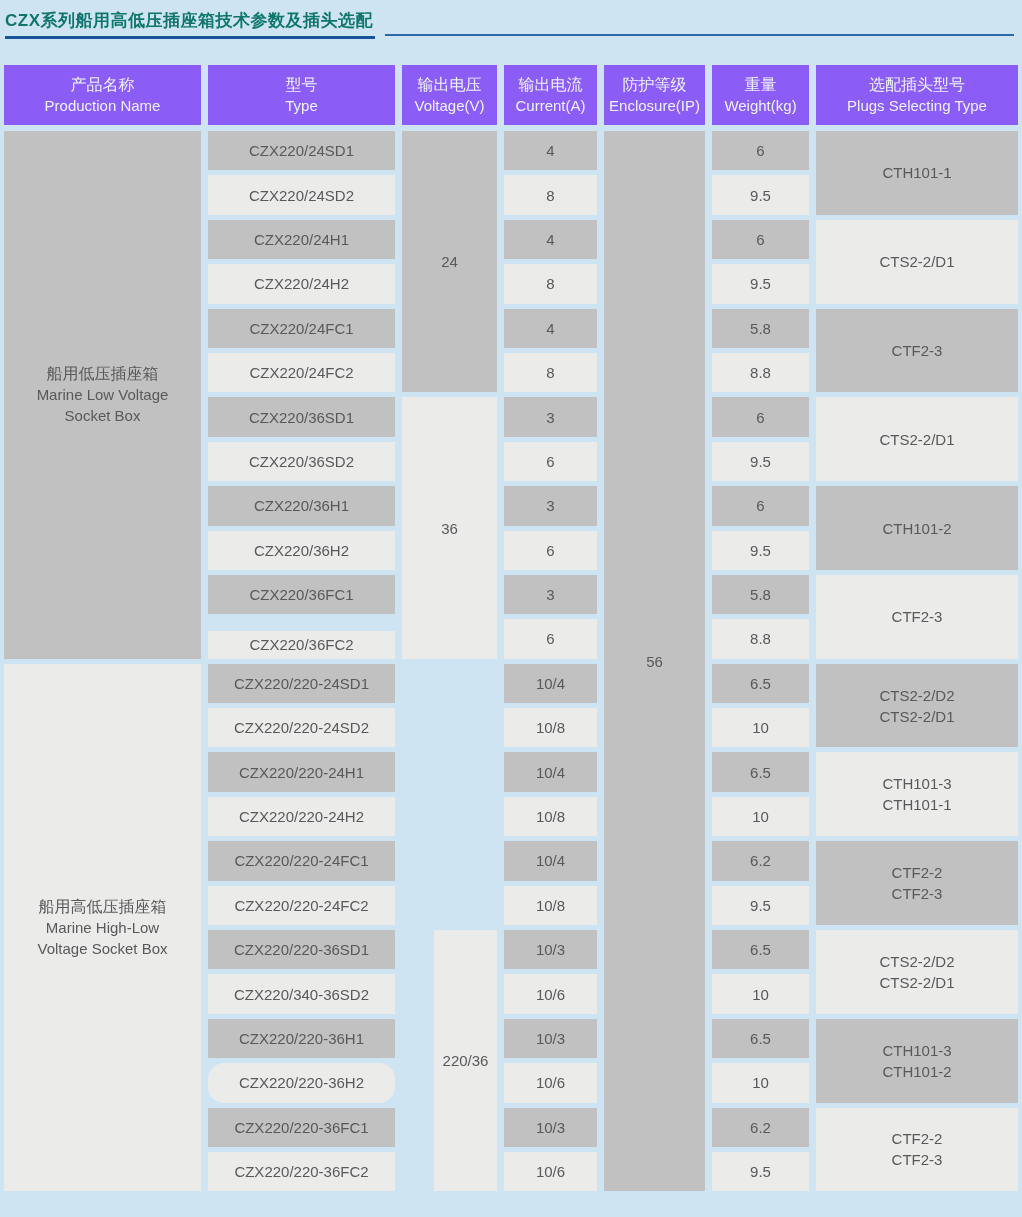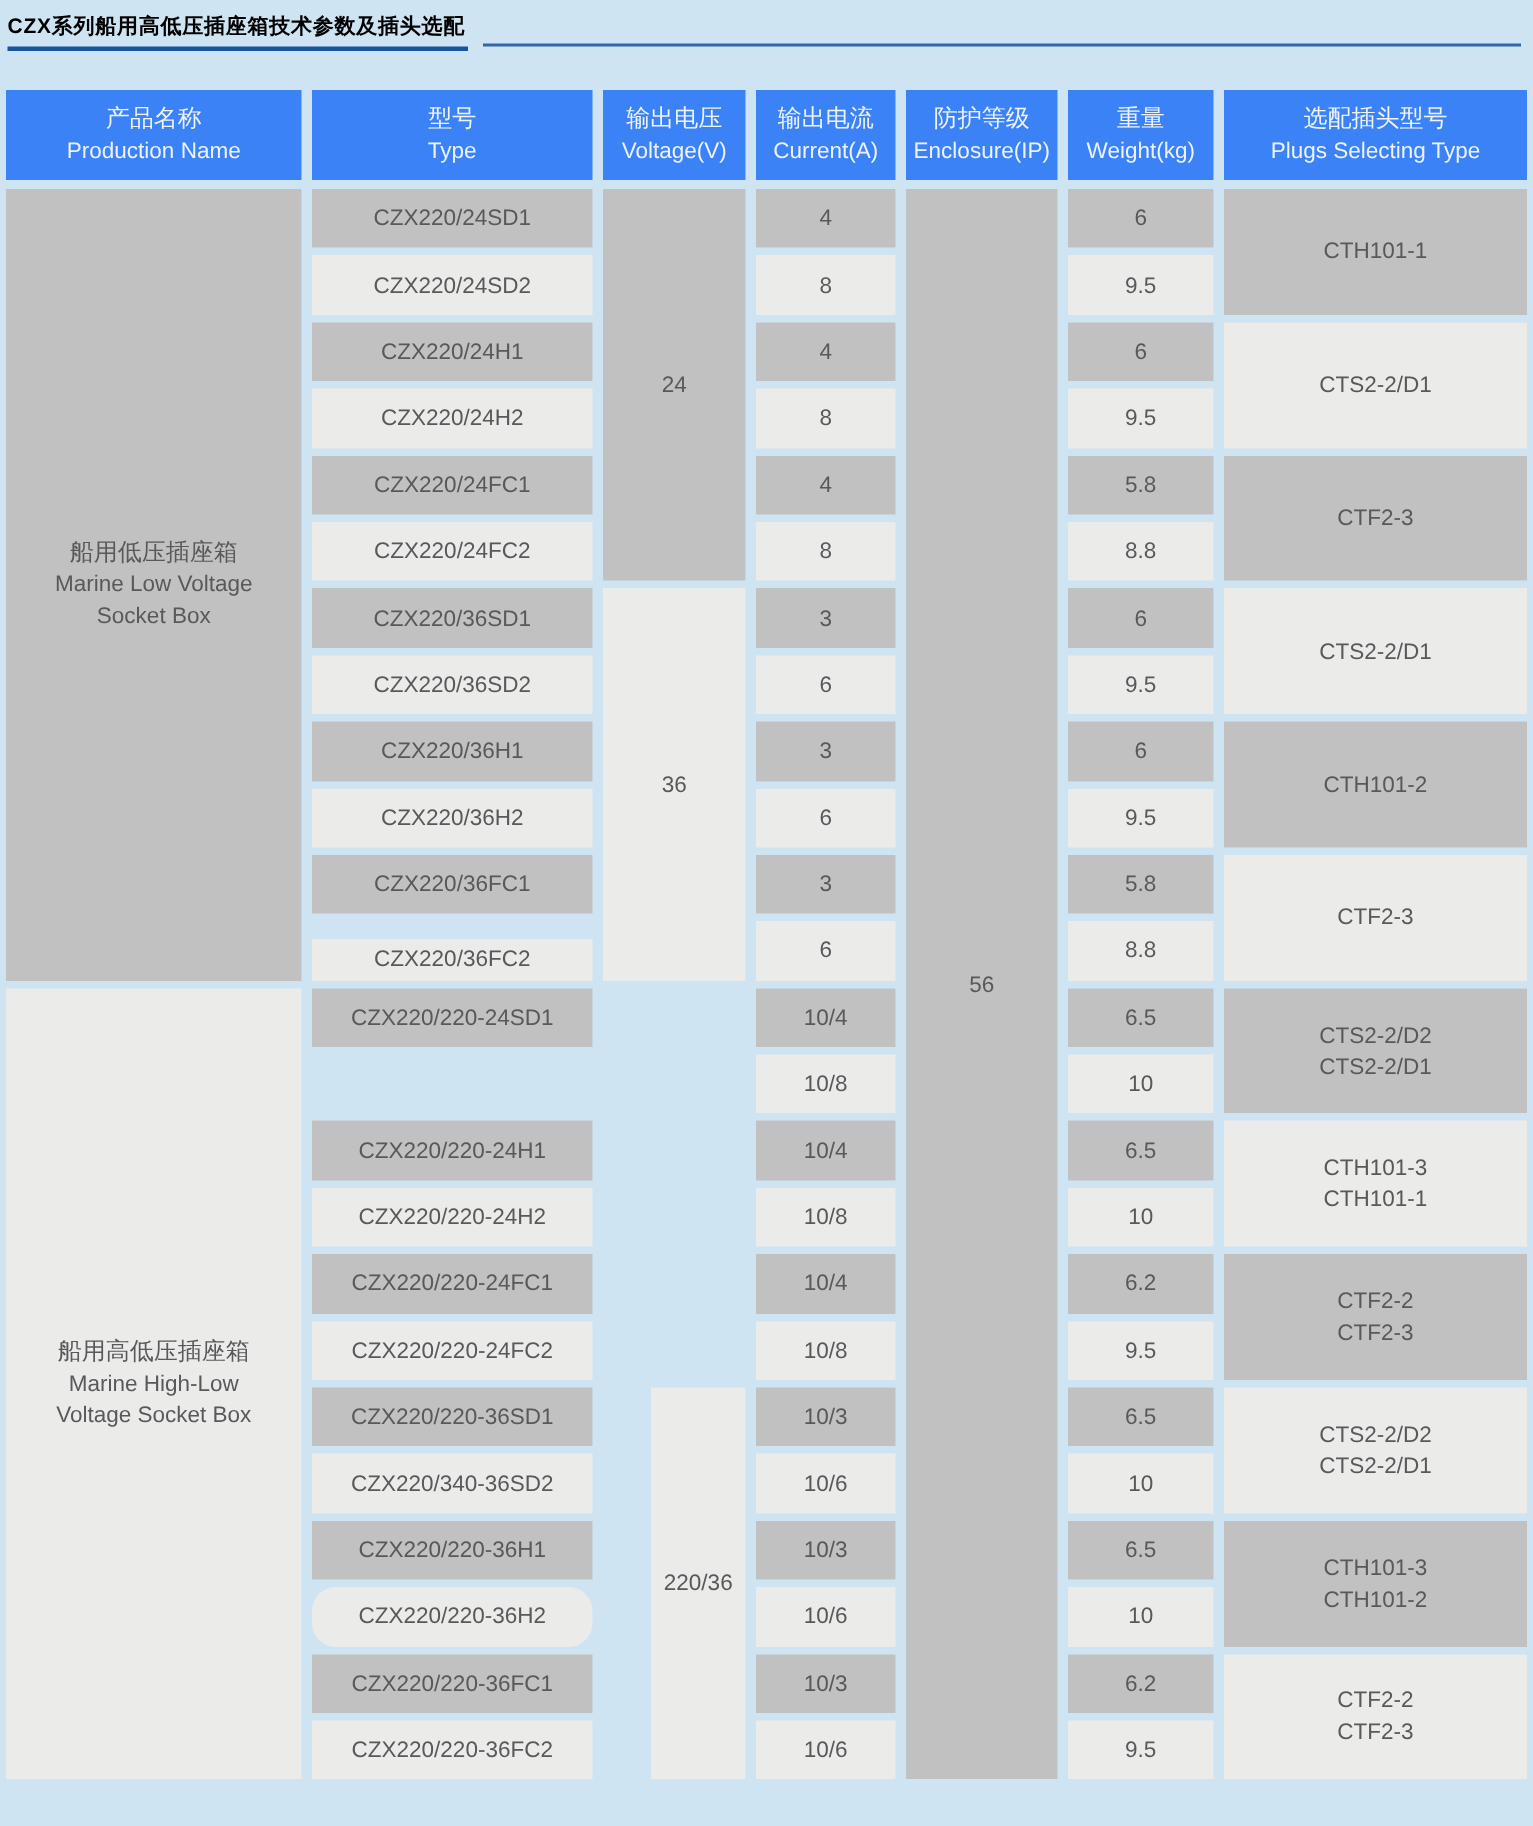--- a/index.html
+++ b/index.html
@@ -13,44 +13,44 @@
     font-family: "Liberation Sans", sans-serif;
     overflow: hidden;
   }
   
   .title-row {
     display: flex;
     align-items: flex-end;
     padding: 9px 8px 0 5px;
   }
   .page-title {
-    font-size: 14px;
+    font-size: 17px;
     font-weight: bold;
-    color: #000000;
+    color: #0f766e;
     letter-spacing: 0.5px;
     white-space: nowrap;
     border-bottom: 3px solid #17549a;
     padding-bottom: 4px;
     padding-right: 2px;
   }
   .title-rule {
     flex: 1;
     border-bottom: 2px solid #2e68a8;
     margin-left: 10px;
     margin-bottom: 3px;
   }
   
   .grid-head {
     display: grid;
     grid-template-columns: 197px 187px 95px 93px 101px 97px 202px;
     column-gap: 7px;
     margin: 26px 4px 0 4px;
   }
   .head-cell {
-    background: #3b82f6;
+    background: #8b5cf6;
     height: 60px;
     display: flex;
     flex-direction: column;
     align-items: center;
     justify-content: center;
     text-align: center;
     color: #edf3f9;
     line-height: 21px;
   }
   .head-zh { font-size: 16px; }
@@ -237,20 +237,23 @@
     </div>
     <div class="cell dark" style="grid-area: 13 / 2 / span 1;">
       <div>CZX220/220-24SD1</div>
     </div>
     <div class="cell dark" style="grid-area: 13 / 4 / span 1;">
       <div>10/4</div>
     </div>
     <div class="cell dark" style="grid-area: 13 / 6 / span 1;">
       <div>6.5</div>
     </div>
+    <div class="cell light" style="grid-area: 14 / 2 / span 1;">
+      <div>CZX220/220-24SD2</div>
+    </div>
     <div class="cell light" style="grid-area: 14 / 4 / span 1;">
       <div>10/8</div>
     </div>
     <div class="cell light" style="grid-area: 14 / 6 / span 1;">
       <div>10</div>
     </div>
     <div class="cell dark" style="grid-area: 15 / 2 / span 1;">
       <div>CZX220/220-24H1</div>
     </div>
     <div class="cell dark" style="grid-area: 15 / 4 / span 1;">

